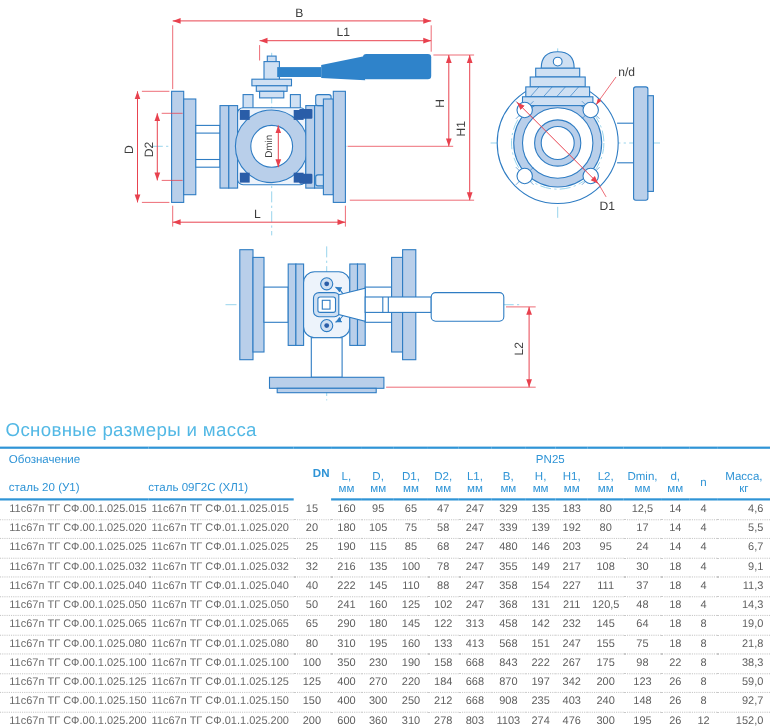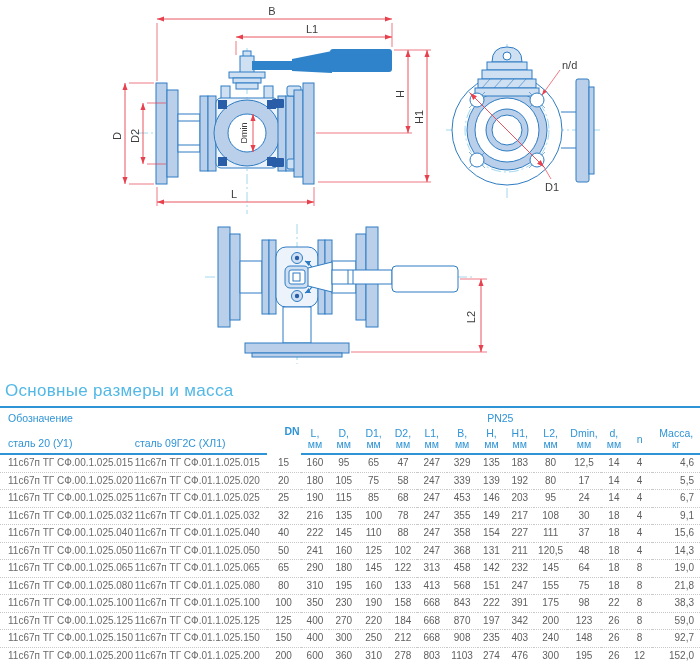--- a/index.html
+++ b/index.html
@@ -42,21 +42,21 @@
   .dims-table th.pn{text-align:center;vertical-align:top;padding-top:4px;}
   .dims-table th.dn{font-weight:bold;text-align:right;}
   .dims-table th.steel{text-align:left;padding-left:8px;padding-bottom:4px;vertical-align:bottom;}
   .dims-table th.steel2{padding-left:0;}
   .dims-table th.num{text-align:center;line-height:11px;padding-bottom:3px;}
   .dims-table tbody td{
     font-size:10px;color:#5f5f5f;text-align:center;padding:3px 1px;line-height:10.5px;
     white-space:nowrap;overflow:hidden;
   }
   .dims-table tbody tr + tr td{border-top:1px dotted #c9c9c9;}
-  .dims-table tbody td.des{text-align:left;padding-left:8px;color:#6a6a6a;}
+  .dims-table tbody td.des{text-align:center;padding-left:8px;color:#6a6a6a;}
   .dims-table tbody td.des2{padding-left:0;}
   .dims-table tbody td.mass{text-align:right;padding-right:6px;}
 </style>
 </head>
 <body>
 
 <div class="drawing-wrap">
 <svg width="700" height="372" viewBox="0 0 700 372" xmlns="http://www.w3.org/2000/svg">
   <defs>
     <marker id="ar" markerWidth="9" markerHeight="7" refX="8" refY="3.5" orient="auto-start-reverse">
@@ -365,21 +365,21 @@
       </tr>
       <tr>
         <td class="des">11с67п ТГ СФ.00.1.025.025</td>
         <td class="des des2">11с67п ТГ СФ.01.1.025.025</td>
         <td>25</td>
         <td>190</td>
         <td>115</td>
         <td>85</td>
         <td>68</td>
         <td>247</td>
-        <td>453</td>
+        <td>480</td>
         <td>146</td>
         <td>203</td>
         <td>95</td>
         <td>24</td>
         <td>14</td>
         <td>4</td>
         <td class="mass">6,7</td>
       </tr>
       <tr>
         <td class="des">11с67п ТГ СФ.00.1.025.032</td>
@@ -408,21 +408,21 @@
         <td>110</td>
         <td>88</td>
         <td>247</td>
         <td>358</td>
         <td>154</td>
         <td>227</td>
         <td>111</td>
         <td>37</td>
         <td>18</td>
         <td>4</td>
-        <td class="mass">15,6</td>
+        <td class="mass">11,3</td>
       </tr>
       <tr>
         <td class="des">11с67п ТГ СФ.00.1.025.050</td>
         <td class="des des2">11с67п ТГ СФ.01.1.025.050</td>
         <td>50</td>
         <td>241</td>
         <td>160</td>
         <td>125</td>
         <td>102</td>
         <td>247</td>
@@ -475,21 +475,21 @@
         <td class="des">11с67п ТГ СФ.00.1.025.100</td>
         <td class="des des2">11с67п ТГ СФ.01.1.025.100</td>
         <td>100</td>
         <td>350</td>
         <td>230</td>
         <td>190</td>
         <td>158</td>
         <td>668</td>
         <td>843</td>
         <td>222</td>
-        <td>391</td>
+        <td>267</td>
         <td>175</td>
         <td>98</td>
         <td>22</td>
         <td>8</td>
         <td class="mass">38,3</td>
       </tr>
       <tr>
         <td class="des">11с67п ТГ СФ.00.1.025.125</td>
         <td class="des des2">11с67п ТГ СФ.01.1.025.125</td>
         <td>125</td>

